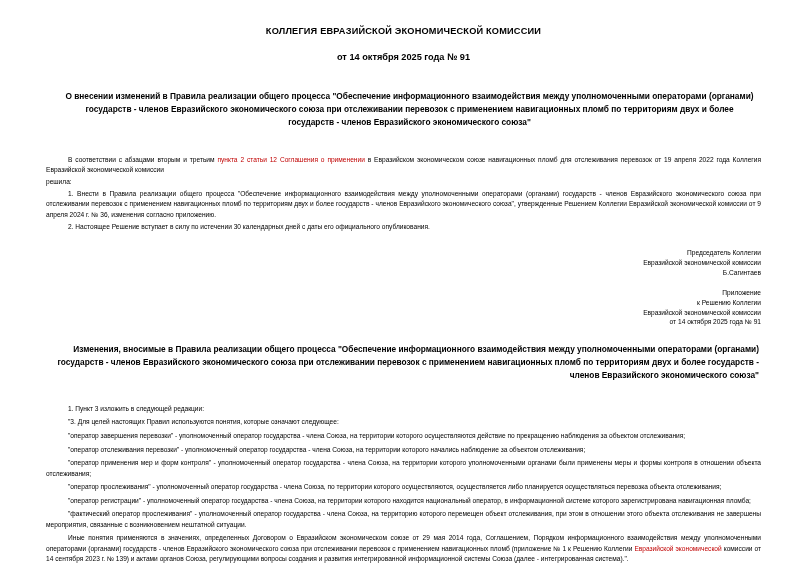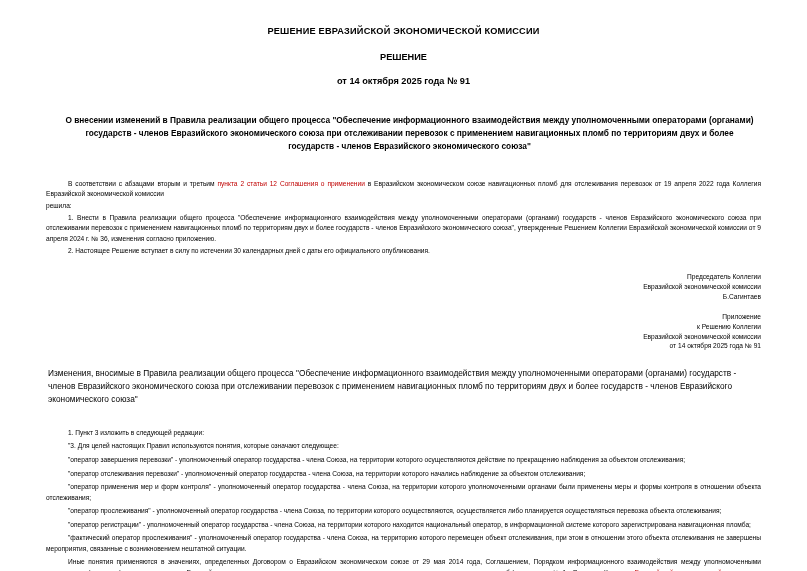--- a/index.html
+++ b/index.html
@@ -72,22 +72,22 @@
     font-size: 6.6px;
     line-height: 1.5;
   }
   .annex-block {
     margin-top: 10px;
     text-align: right;
     font-size: 6.6px;
     line-height: 1.5;
   }
   .changes-title {
-    text-align: left;
-    font-weight: normal;
+    text-align: right;
+    font-weight: bold;
     font-size: 8.3px;
     line-height: 1.55;
     margin-top: 16px;
     padding: 0 2px;
   }
   .changes-body {
     margin-top: 22px;
     font-size: 6.6px;
     line-height: 1.6;
     text-align: justify;
@@ -98,23 +98,22 @@
   }
   .changes-body p.tight {
     margin-bottom: 3px;
   }
 </style>
 </head>
 <body>
 
 <div class="page">
 
-  <div class="doc-header">РЕШЕНИЕ ЕВРАЗИЙСКОЙ ЭКОНОМИЧЕСКОЙ КОМИССИИ</div>
+  <div class="doc-header">КОЛЛЕГИЯ ЕВРАЗИЙСКОЙ ЭКОНОМИЧЕСКОЙ КОМИССИИ</div>
 
-  <div class="doc-subheader">РЕШЕНИЕ</div>
 
   <div class="doc-date">от 14 октября 2025 года № 91</div>
 
   <div class="doc-title">О внесении изменений в Правила реализации общего процесса "Обеспечение информационного взаимодействия между уполномоченными операторами (органами) государств - членов Евразийского экономического союза при отслеживании перевозок с применением навигационных пломб по территориям двух и более государств - членов Евразийского экономического союза"</div>
 
   <div class="body-block">
     <p><span>В соответствии с абзацами вторым и третьим </span><a class="link" href="#">пункта 2 статьи 12 Соглашения о применении</a><span> в Евразийском экономическом союзе навигационных пломб для отслеживания перевозок от 19 апреля 2022 года Коллегия Евразийской экономической комиссии</span></p>
     <p class="no-indent">решила:</p>
     <p>1. Внести в Правила реализации общего процесса "Обеспечение информационного взаимодействия между уполномоченными операторами (органами) государств - членов Евразийского экономического союза при отслеживании перевозок с применением навигационных пломб по территориям двух и более государств - членов Евразийского экономического союза", утвержденные Решением Коллегии Евразийской экономической комиссии от 9 апреля 2024 г. № 36, изменения согласно приложению.</p>
     <p>2. Настоящее Решение вступает в силу по истечении 30 календарных дней с даты его официального опубликования.</p>

